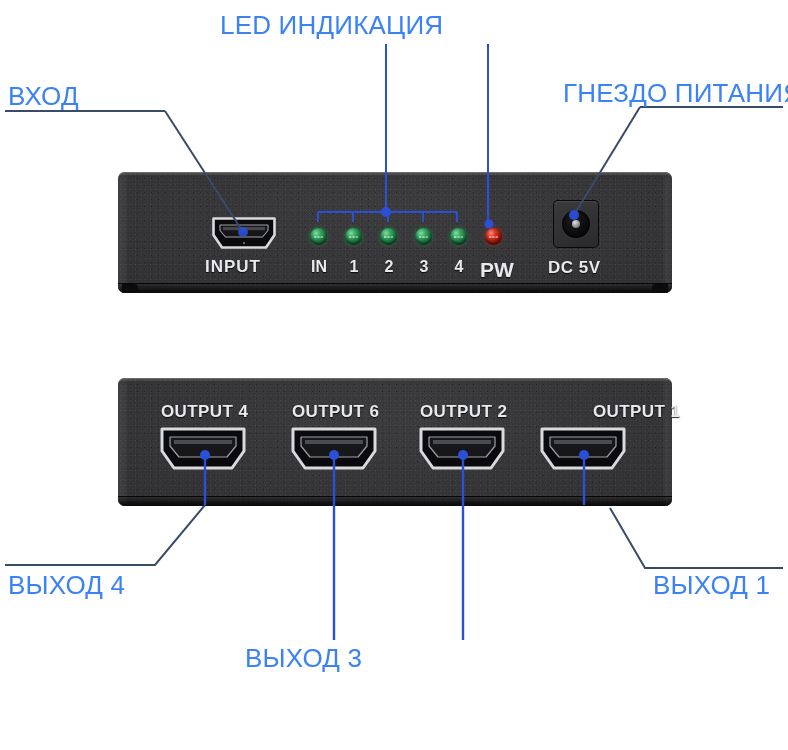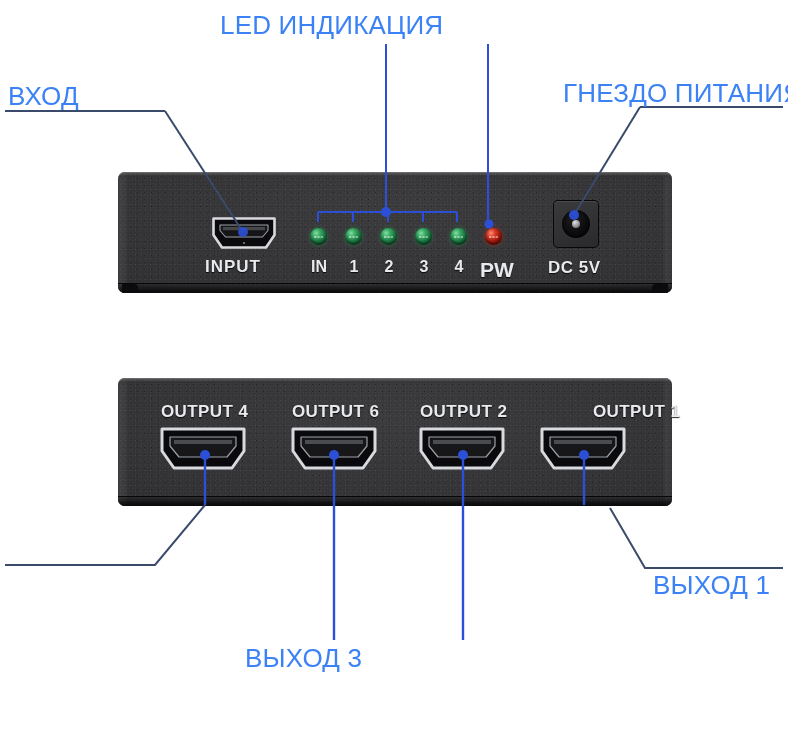--- a/index.html
+++ b/index.html
@@ -318,19 +318,20 @@
     </g>
   </svg>
 
   <div class="callout" style="left:220px; top:12px; font-size:26px;">LED ИНДИКАЦИЯ</div>
 
 
   <div class="callout" style="left:8px; top:83px; font-size:26px;text-align:center;">ВХОД</div>
 
   <div class="callout" style="left:563px; top:80px; font-size:26px;">ГНЕЗДО ПИТАНИЯ</div>
 
+  <div class="callout" style="left:8px; top:572px; font-size:26px;">ВЫХОД 4</div>
 
   <div class="callout" style="left:653px; top:572px; font-size:26px;">ВЫХОД 1</div>
 
   <div class="callout" style="left:245px; top:645px; font-size:26px;text-align:center;">ВЫХОД 3</div>
 
 
 </div>
 
 </body></html>

